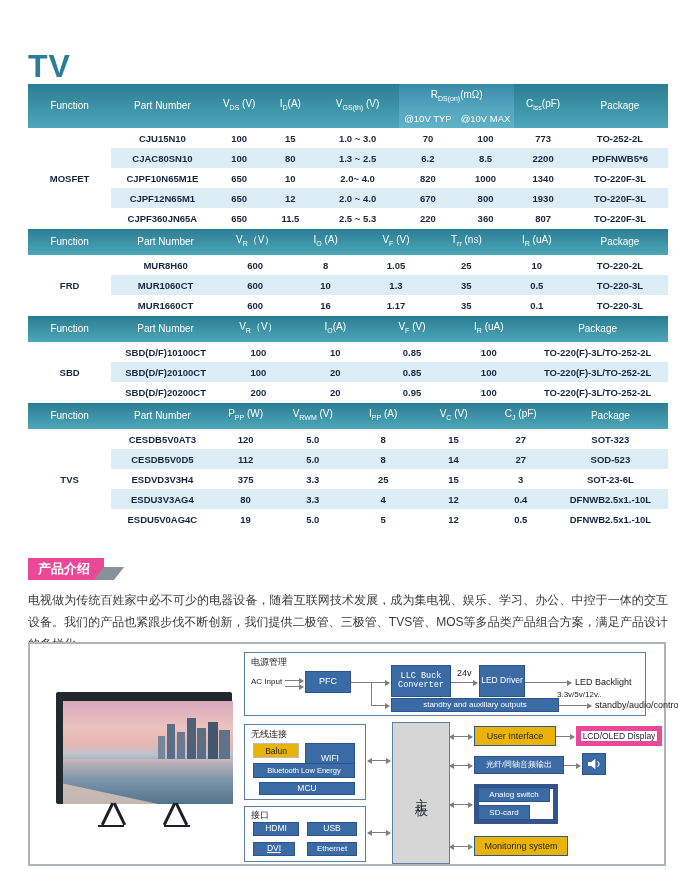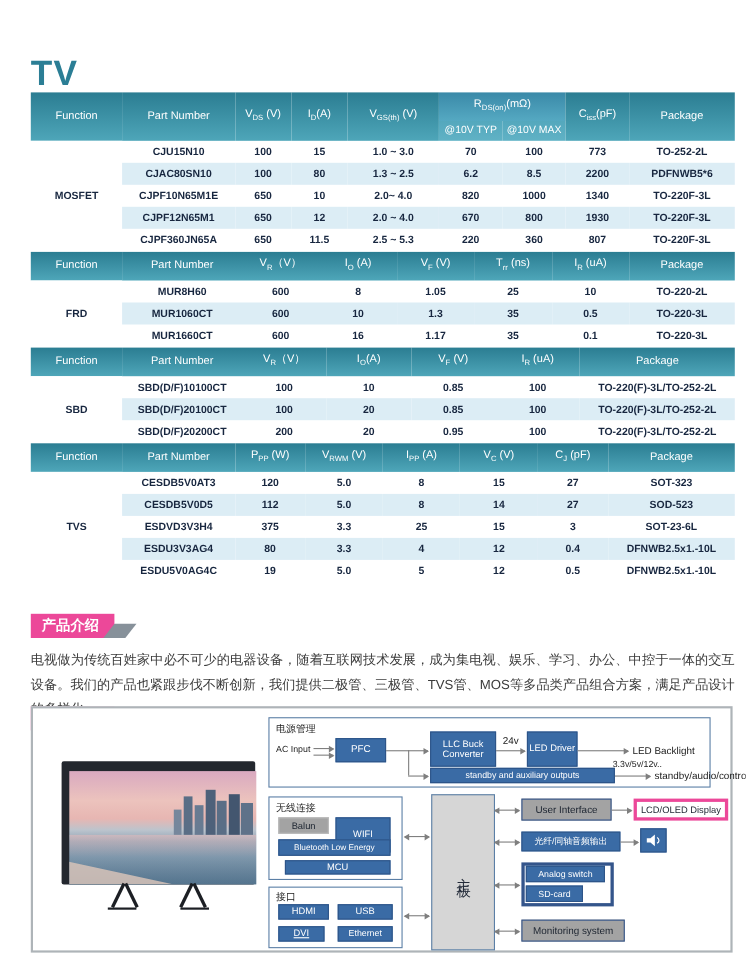--- a/index.html
+++ b/index.html
@@ -23,24 +23,24 @@
       padding:4px 14px 4px 10px;line-height:14px;}
   .sec-badge::after{content:"";position:absolute;right:-15px;bottom:0;width:20px;height:13px;
       background:#87919A;transform:skewX(-38deg);}
   .intro-text{position:absolute;left:28px;top:545px;width:640px;font-size:12px;line-height:22px;
       color:#3a3a3a;text-align:justify;}
   
   .diag{position:absolute;left:28px;top:598px;width:634px;height:220px;border:2px solid #AEB4B8;background:#fff;}
   .dbox{position:absolute;border:1.5px solid #5B7FA6;background:#fff;}
   .blue{position:absolute;background:#3A6BA5;color:#fff;display:flex;align-items:center;justify-content:center;
       text-align:center;font-size:8.5px;line-height:9.5px;padding:1px;box-sizing:border-box;border:1px solid #2d5488;}
-  .gray{position:absolute;background:#a3a3a3;color:#1c2430;display:flex;align-items:center;justify-content:center;
+  .gray{position:absolute;background:#eab308;color:#1c2430;display:flex;align-items:center;justify-content:center;
       text-align:right;font-size:9px;border:1px solid #34558B;box-sizing:border-box;}
   .white{position:absolute;background:#fff;color:#1c2430;display:flex;align-items:center;justify-content:center;
-      text-align:center;font-size:8.5px;border:3px solid #ec4899;box-sizing:border-box;}
+      text-align:center;font-size:8.5px;border:5px solid #ec4899;box-sizing:border-box;}
   .dlabel{position:absolute;font-size:9px;color:#1a1a1a;}
   .dsmall{position:absolute;font-size:8px;color:#1a1a1a;}
   
   .rarrow{position:absolute;height:1px;background:#7f7f7f;}
   .rarrow::after{content:"";position:absolute;right:-1px;top:-2.5px;border-left:5px solid #7f7f7f;
       border-top:3px solid transparent;border-bottom:3px solid transparent;}
   .darrow{position:absolute;height:1px;background:#7f7f7f;}
   .darrow::after{content:"";position:absolute;right:-1px;top:-2.5px;border-left:5px solid #7f7f7f;
       border-top:3px solid transparent;border-bottom:3px solid transparent;}
   .darrow::before{content:"";position:absolute;left:-1px;top:-2.5px;border-right:5px solid #7f7f7f;
@@ -359,21 +359,21 @@
 
     <div class="dbox" style="left:214px;top:8px;width:400px;height:62px;">
       <div class="dlabel" style="left:6px;top:3px;">电源管理</div>
       <div class="dsmall" style="left:6px;top:24px;">AC Input</div>
       <div class="rarrow" style="left:40px;top:27px;width:18px;"></div>
       <div class="rarrow" style="left:40px;top:33px;width:18px;"></div>
       <div class="blue" style="left:60px;top:18px;width:46px;height:22px;font-size:9px;">PFC</div>
       <div class="rarrow" style="left:106px;top:29px;width:38px;"></div>
       <div class="vline" style="left:126px;top:29px;height:23px;"></div>
       <div class="rarrow" style="left:126px;top:52px;width:18px;"></div>
-      <div class="blue" style="left:146px;top:12px;width:60px;height:32px;">LLC Buck Converter</div>
+      <div class="blue" style="left:146px;top:12px;width:60px;height:32px;font-family:Liberation Mono, monospace;">LLC Buck Converter</div>
       <div class="dsmall" style="left:212px;top:15px;font-size:9px;text-align:right;">24v</div>
       <div class="rarrow" style="left:206px;top:29px;width:26px;"></div>
       <div class="blue" style="left:234px;top:12px;width:46px;height:32px;">LED Driver</div>
       <div class="rarrow" style="left:280px;top:29px;width:46px;"></div>
       <div class="dlabel" style="left:330px;top:24px;">LED Backlight</div>
       <div class="blue" style="left:146px;top:45px;width:168px;height:14px;font-size:8px;">standby and auxiliary outputs</div>
       <div class="dsmall" style="left:312px;top:37px;">3.3v/5v/12v..</div>
       <div class="rarrow" style="left:314px;top:52px;width:32px;"></div>
       <div class="dlabel" style="left:350px;top:47px;">standby/audio/control</div>
     </div>

